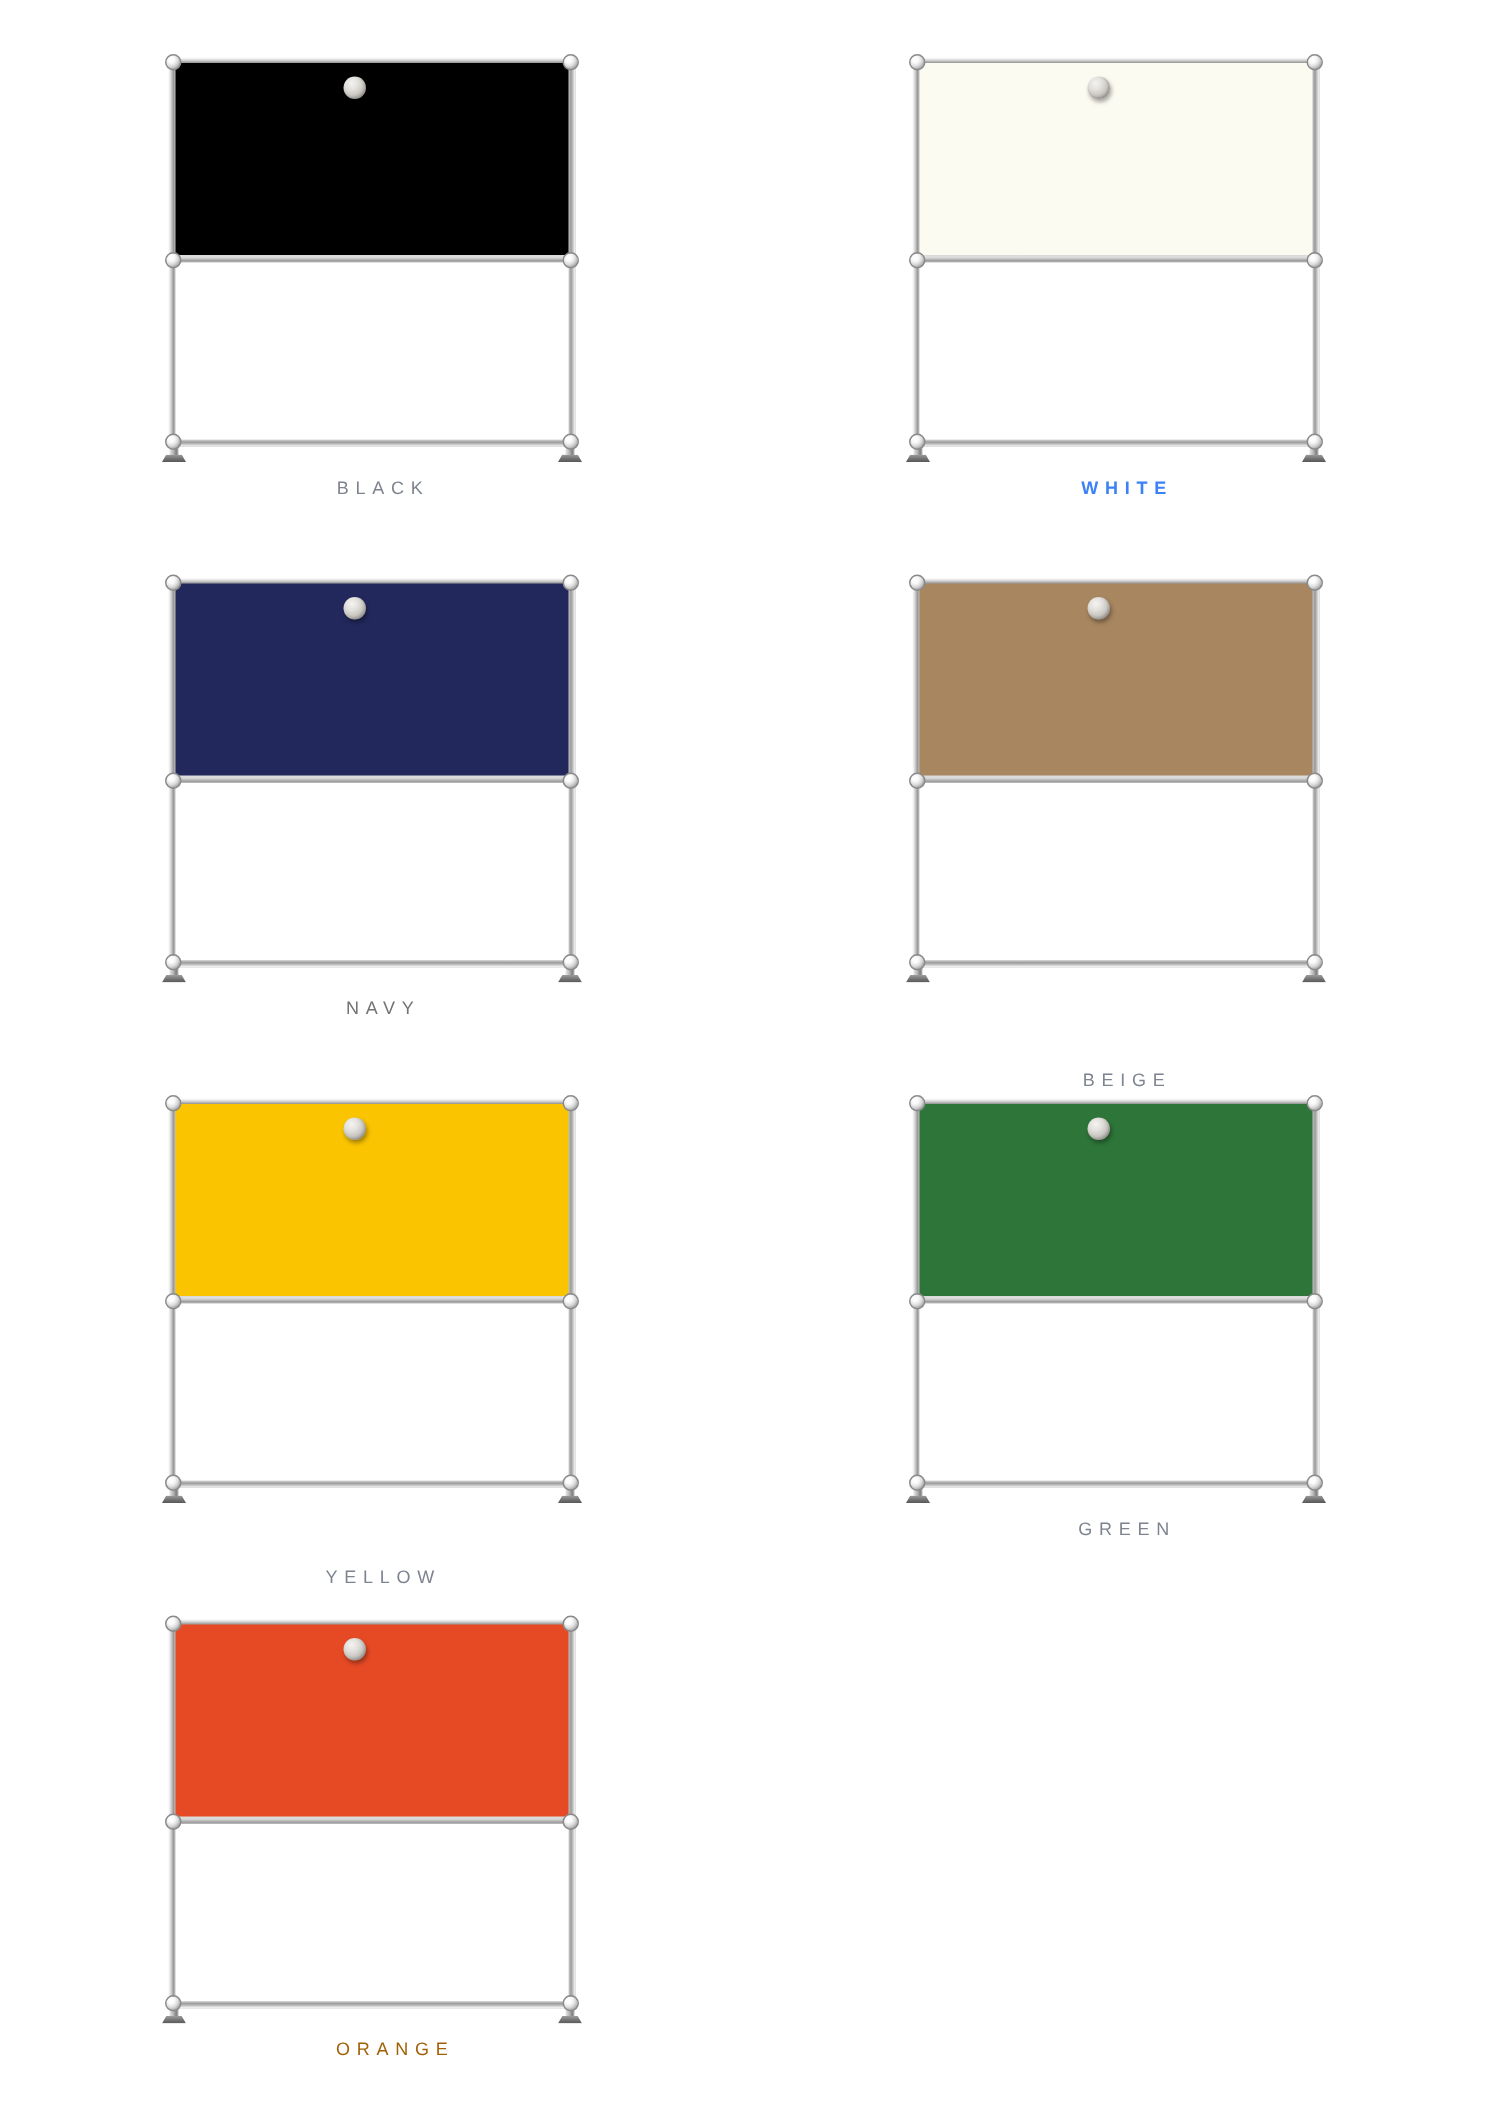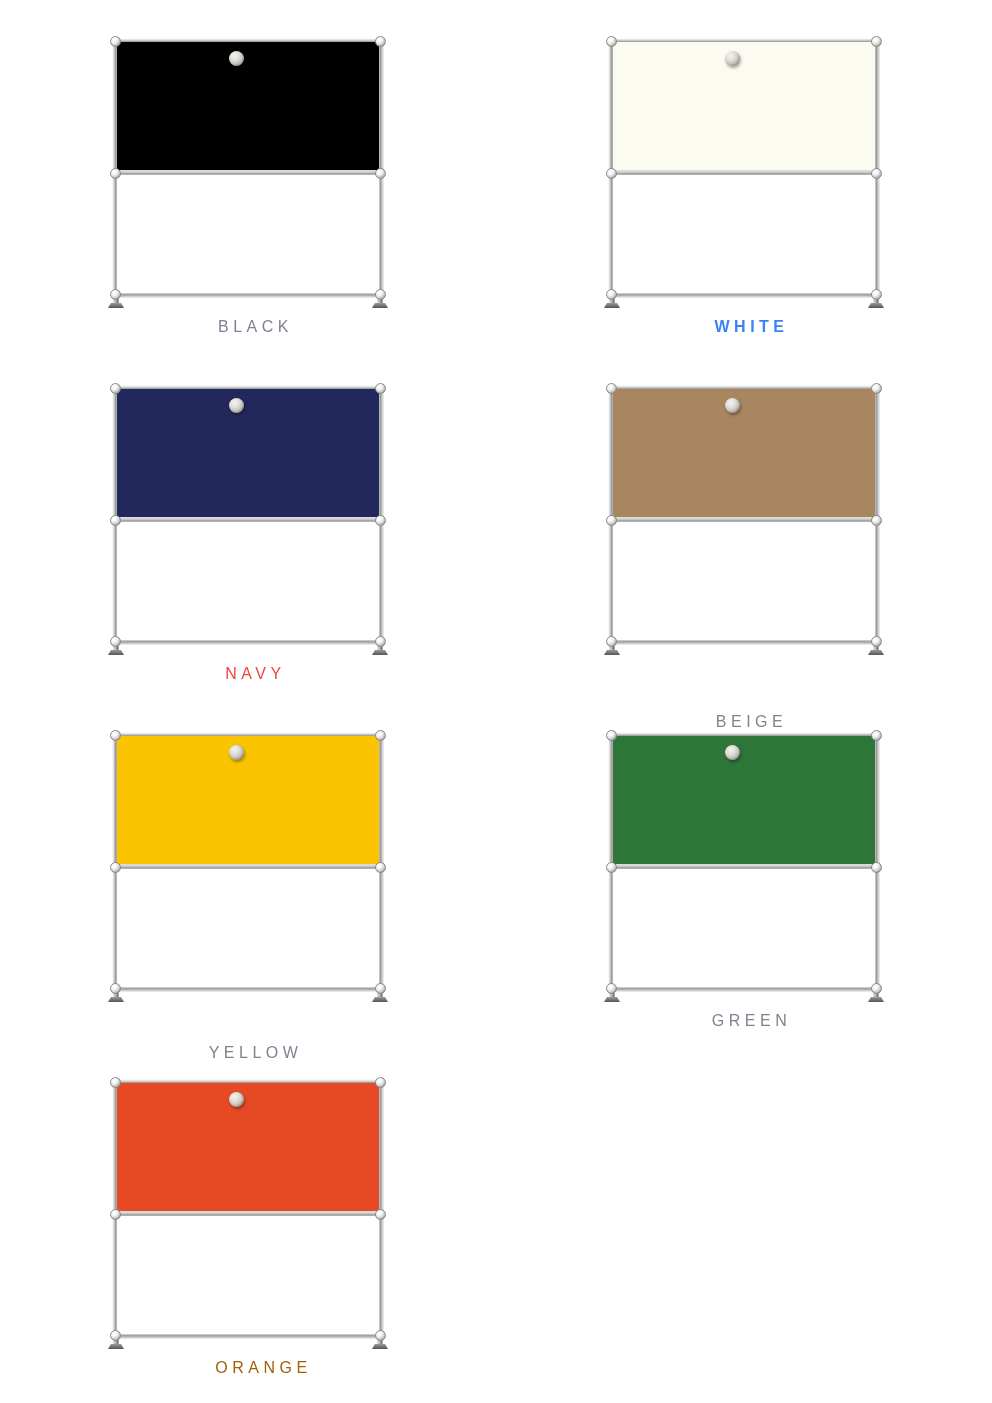--- a/index.html
+++ b/index.html
@@ -151,21 +151,21 @@
     z-index: 8;
   }
 
   
   .swatch-label {
     position: absolute;
     left: 15px;
     right: 0;
     top: 318px;
     text-align: center;
-    font-size: 16px;
+    font-size: 12px;
     letter-spacing: 4.5px;
     color: #7d8490;
     text-transform: uppercase;
     font-weight: 400;
   }
 </style>
 </head>
 <body style="background: rgb(255, 255, 255);">
 
 <div id="swatch-grid">
@@ -270,21 +270,21 @@
           <div class="stem"></div>
           <div class="pad"></div>
         </div>
         <div class="foot right">
           <div class="stem"></div>
           <div class="pad"></div>
         </div>
       </div>
 
     </div>
-    <div class="swatch-label" style="color: #ef4444;">NAVY</div>
+    <div class="swatch-label" style="color: #737373;">NAVY</div>
   </div>
 
   <div class="swatch-cell">
     <div class="unit">
 
       <div class="frame">
         <div class="compartment" style="background: rgb(255, 255, 255);"></div>
         <div class="panel" style="background: rgb(168, 134, 96);"></div>
 
         <div class="rail top"></div>

